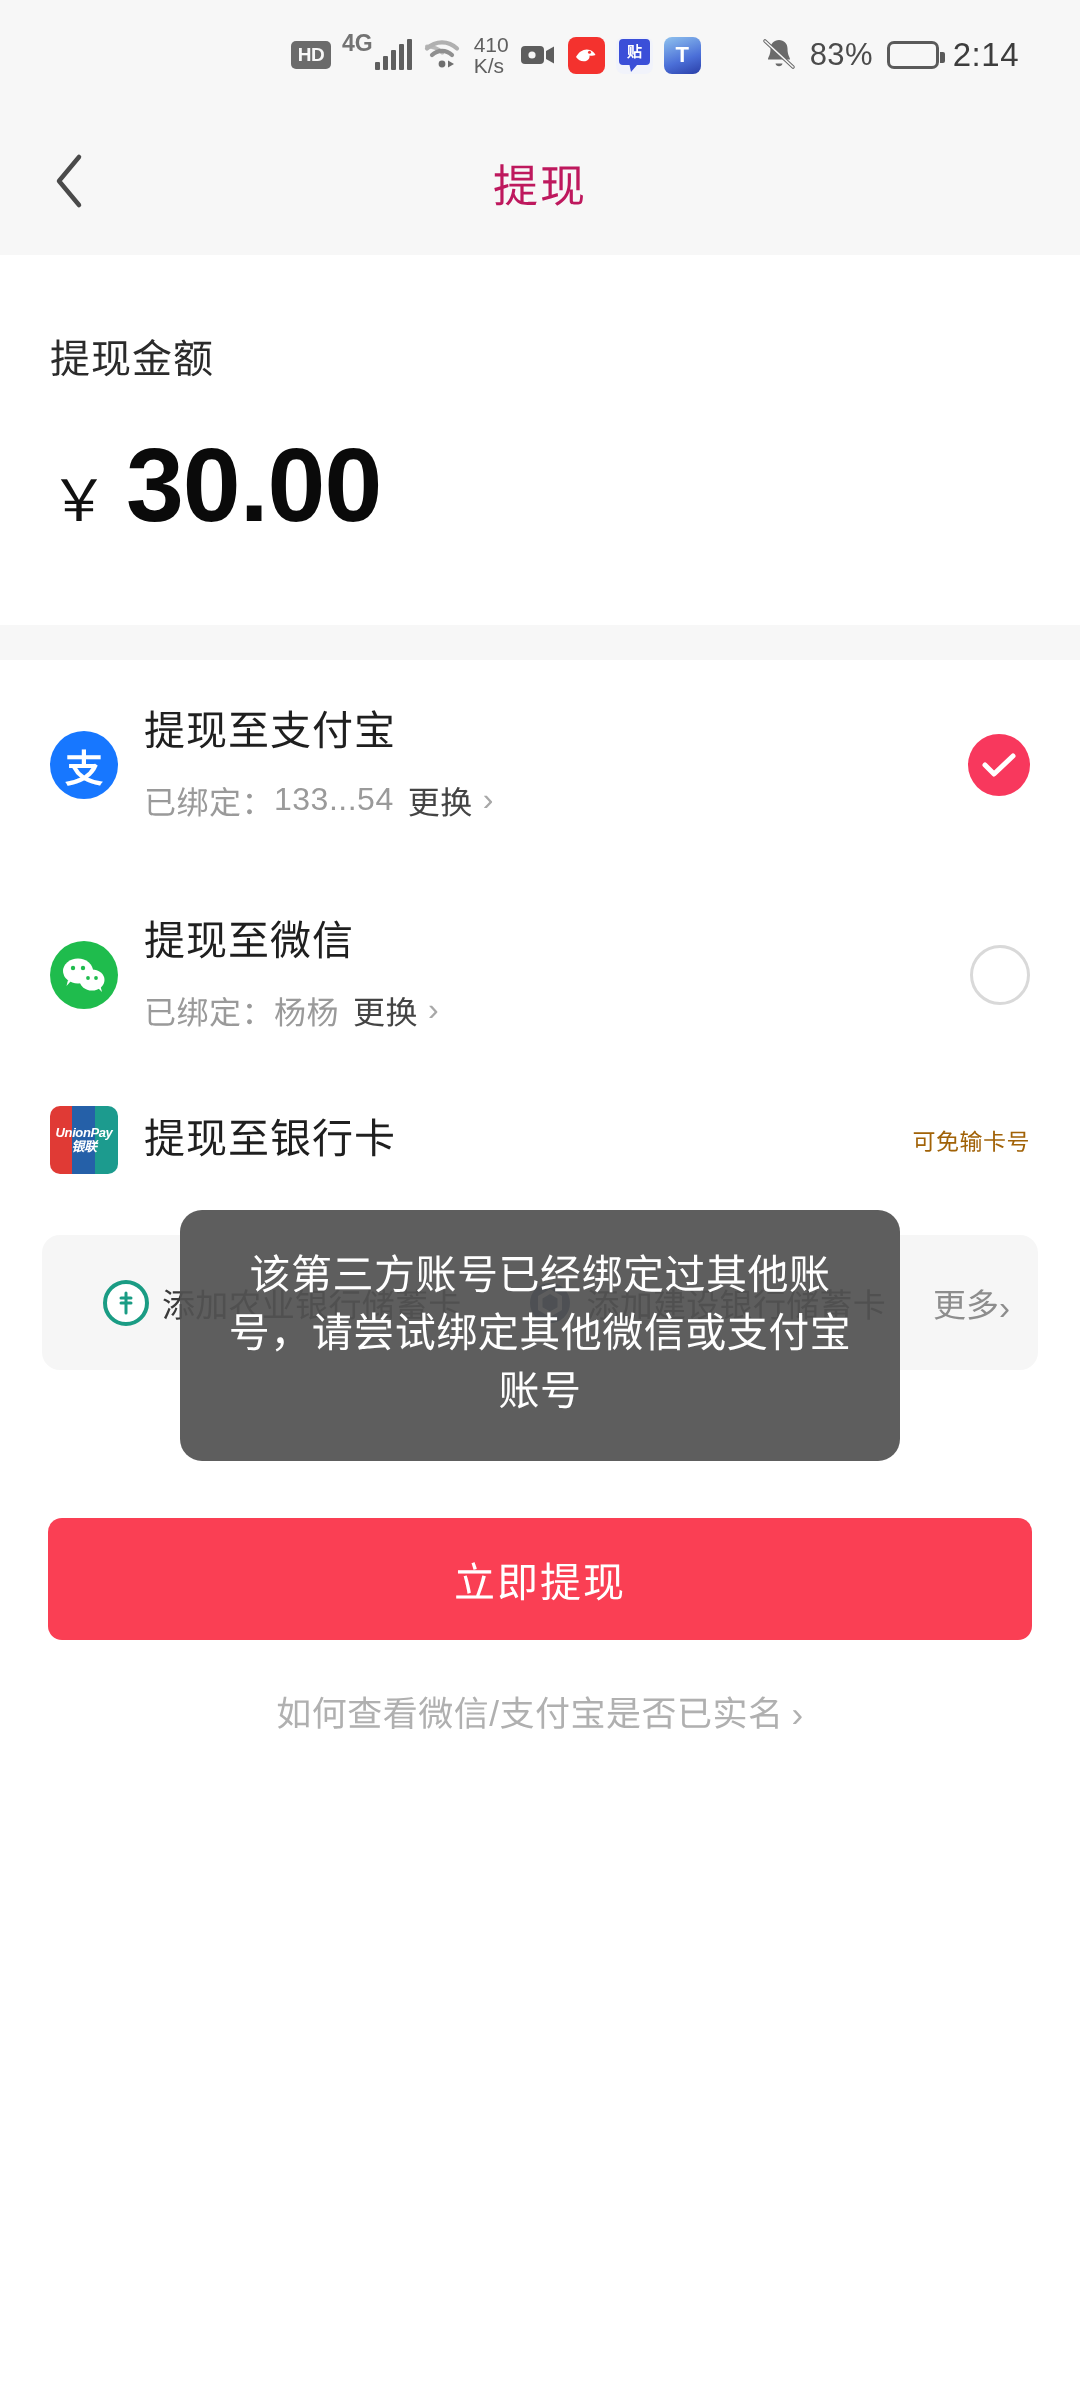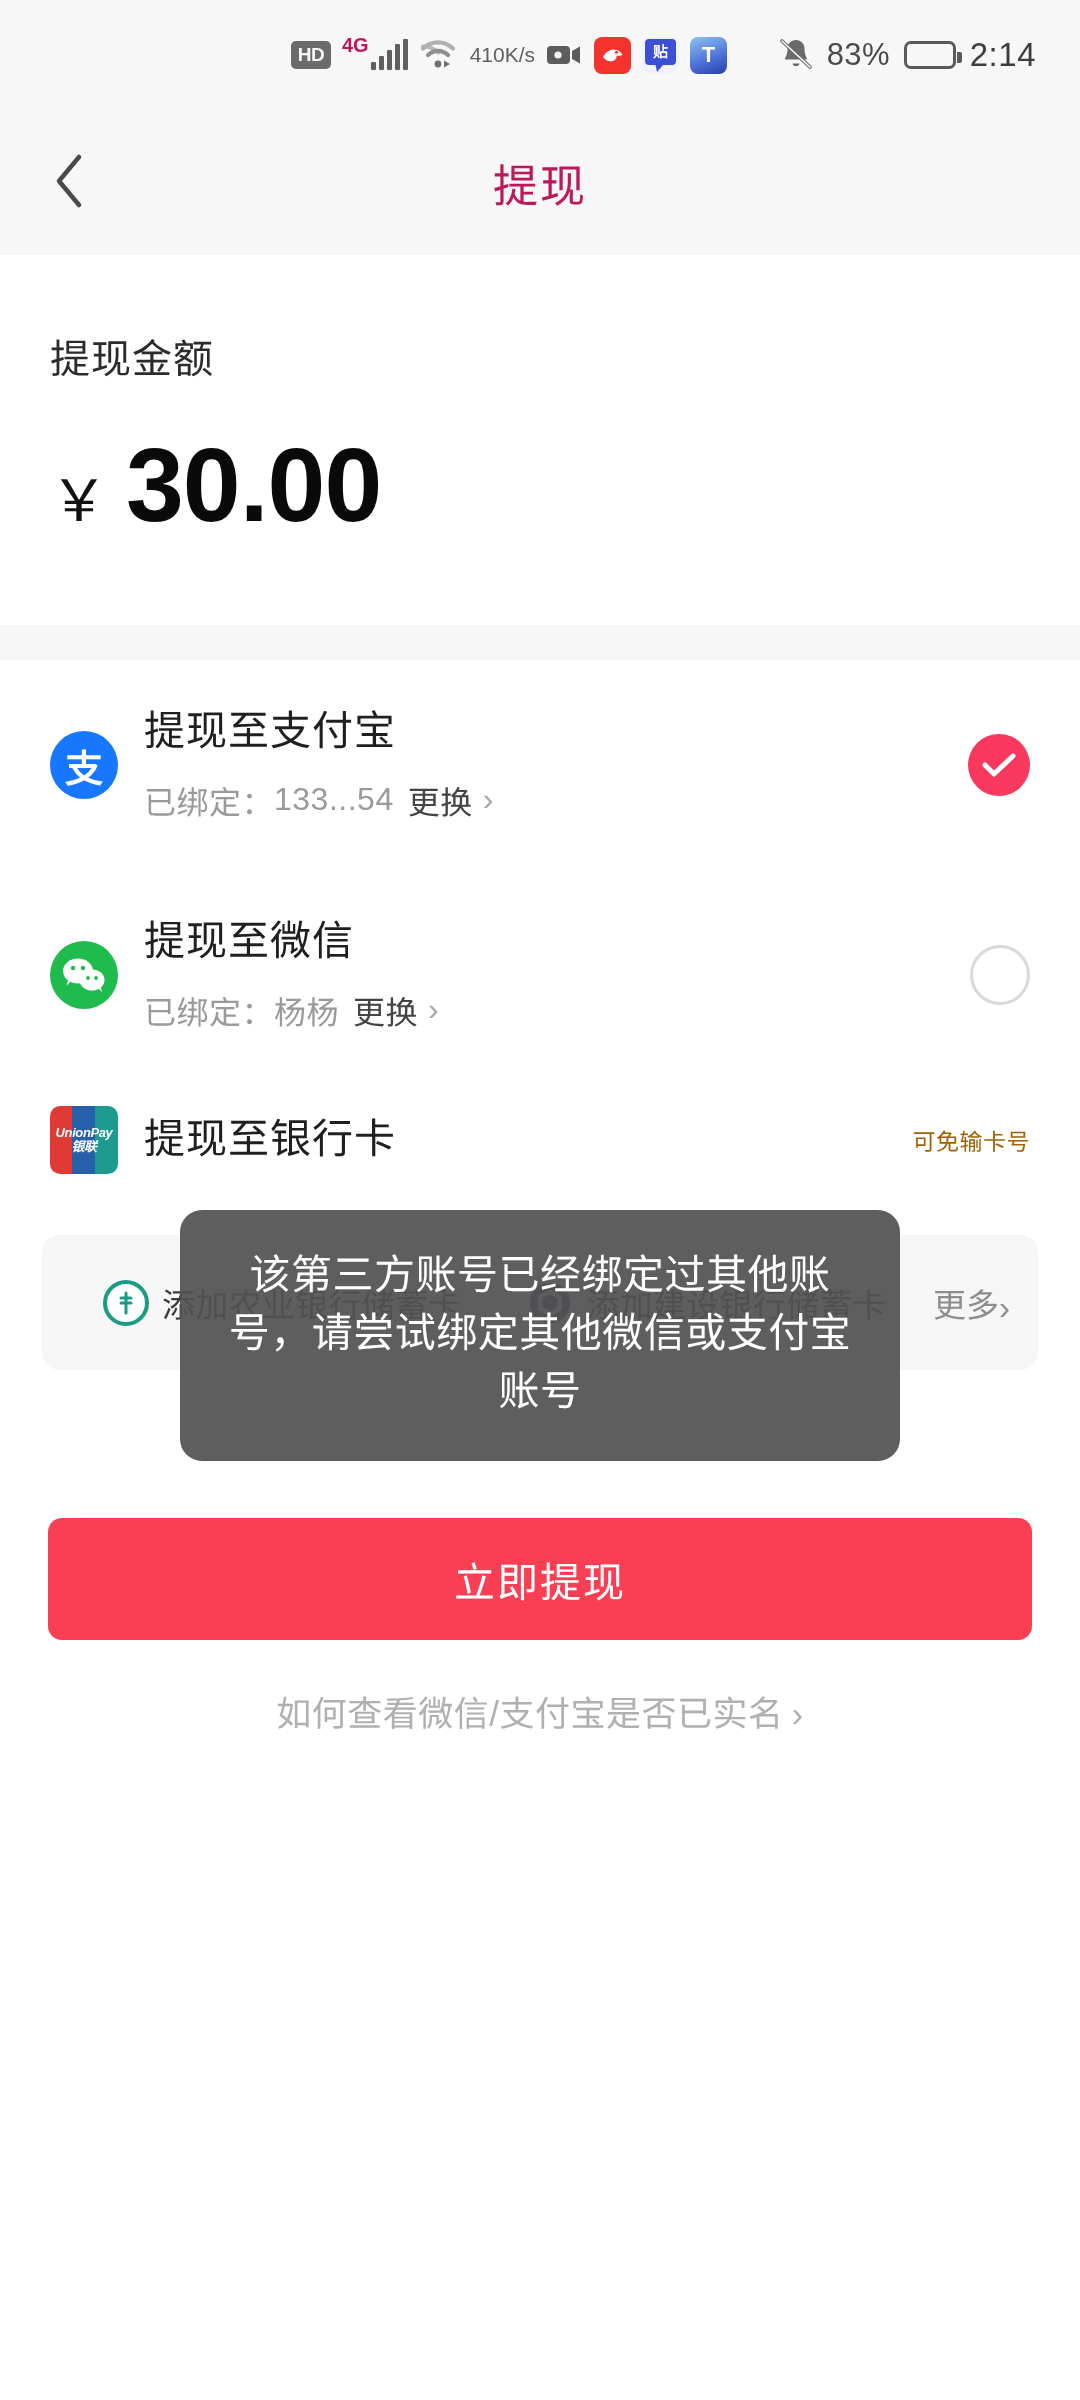--- a/index.html
+++ b/index.html
@@ -35,49 +35,49 @@
     gap: 11px;
     flex: 0 0 auto;
     margin-left: 253px;
   }
   .sb-spacer { flex: 1 1 auto; }
   .sb-right {
     display: flex;
     align-items: center;
     gap: 14px;
     flex: 0 0 auto;
-    margin-right: 6px;
+    margin-right: 23px;
   }
 
   .hd-badge {
     width: 40px; height: 28px;
     background: #6b6b6b;
     border-radius: 5px;
     color: #f7f7f7;
     font-size: 19px;
     font-weight: bold;
     display: flex; align-items: center; justify-content: center;
     letter-spacing: -0.5px;
   }
   .net-group { display: flex; align-items: flex-end; gap: 2px; }
   .net-label {
-    font-size: 20px; color: #be185d; font-weight: 600;
+    font-size: 23px; color: #737373; font-weight: 600;
     position: relative; top: -13px;
   }
   .sig-bars { display: flex; align-items: flex-end; gap: 3px; height: 30px; }
   .sig-bars i { display: block; width: 5px; background: #5f5f5f; border-radius: 1px; }
   .sig-bars i:nth-child(1){ height: 8px; }
   .sig-bars i:nth-child(2){ height: 14px; }
   .sig-bars i:nth-child(3){ height: 20px; }
   .sig-bars i:nth-child(4){ height: 26px; }
   .sig-bars i:nth-child(5){ height: 31px; }
 
   .wifi-icon { width: 38px; height: 30px; position: relative; }
   .speed-box {
-    display: flex; 
+    display: flex; flex-direction: column; 
     line-height: 1.02; color: #5f5f5f; font-size: 21px; font-weight: 500;
     margin-left: 2px;
   }
 
   .app-ico {
     width: 37px; height: 37px;
     border-radius: 8px;
     display: flex; align-items: center; justify-content: center;
     font-size: 17px; color: #fff; overflow: hidden;
     flex: 0 0 auto;

